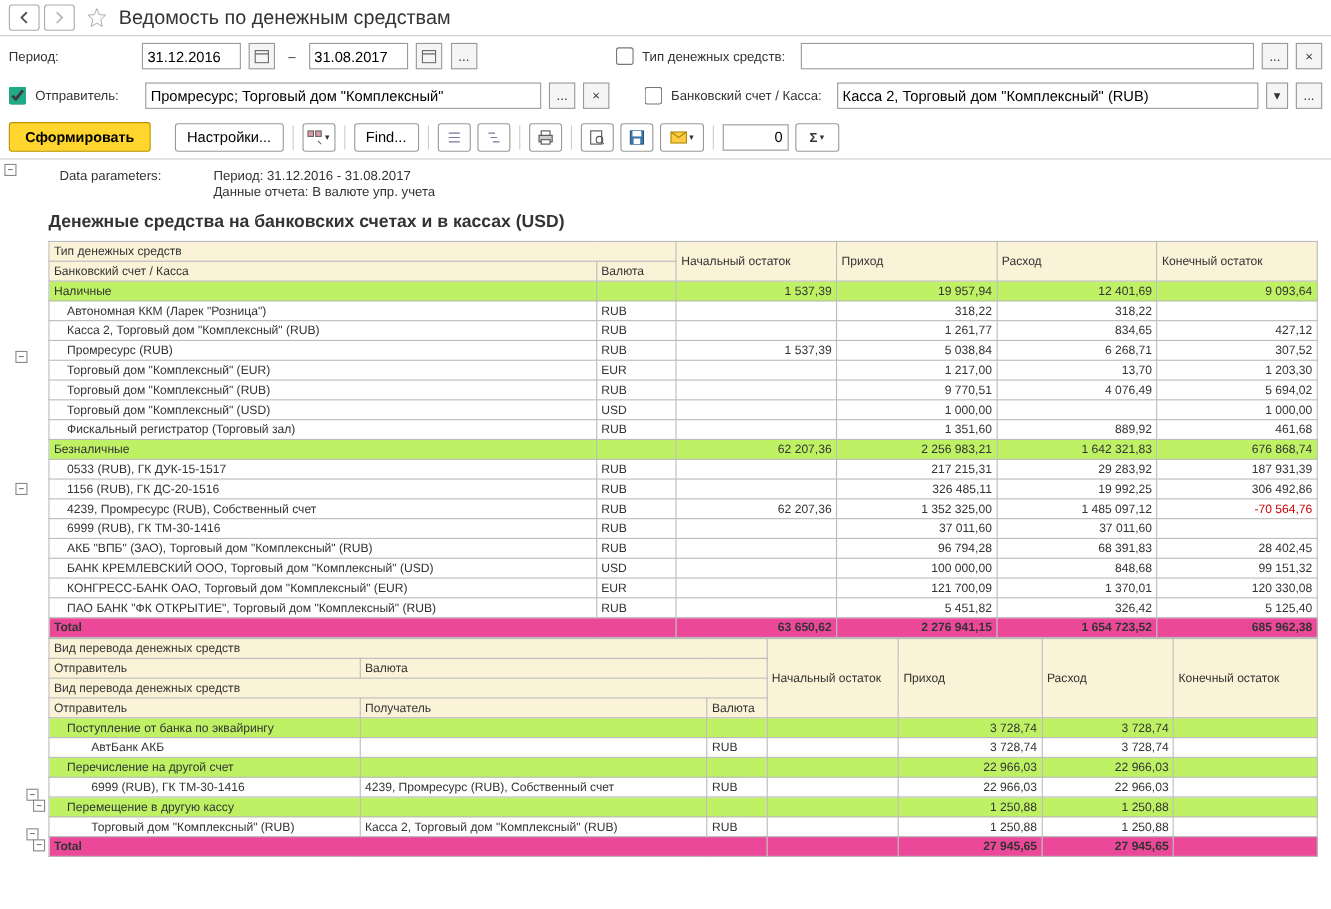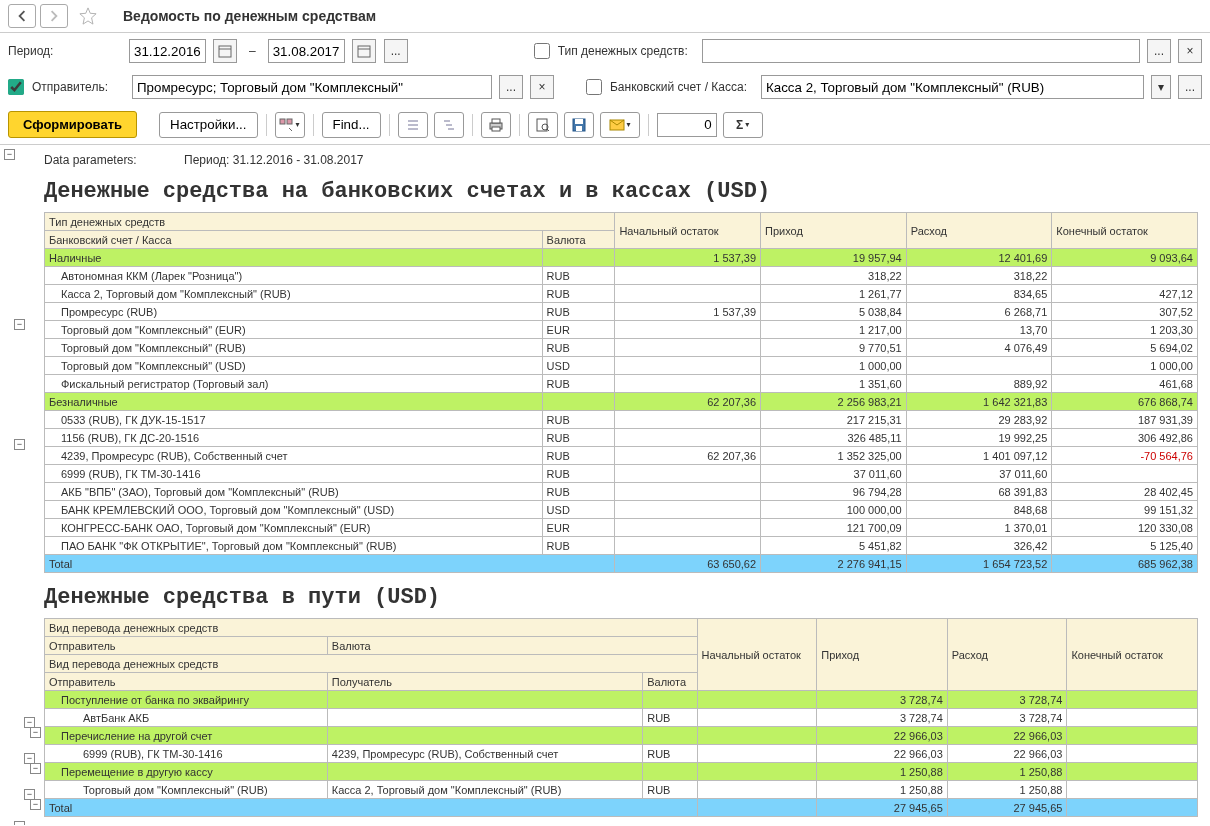--- a/index.html
+++ b/index.html
@@ -1,46 +1,46 @@
 <!DOCTYPE html>
 <html><head>
 <meta charset="utf-8">
 <style>
 * { box-sizing: border-box; margin: 0; padding: 0; }
 body { font-family: Arial, sans-serif; font-size: 12px; background: #fff; color: #333; }
 .header-bar { display: flex; align-items: center; padding: 4px 8px; border-bottom: 1px solid #ccc; gap: 4px; }
 .nav-btn { width: 28px; height: 24px; background: #fff; border: 1px solid #aaa; border-radius: 3px; display: flex; align-items: center; justify-content: center; cursor: pointer; }
 .nav-btn svg { width: 12px; height: 12px; }
 .star-icon { width: 20px; height: 20px; margin: 0 6px; display: flex; align-items: center; justify-content: center; }
-.title { font-size: 14px; font-weight: bold; margin-left: 15px; }
+.title { font-size: 18px; font-weight: normal; }
 .filter-row { display: flex; align-items: center; padding: 6px 8px; gap: 8px; }
 .filter-label { min-width: 55px; }
-.date-input { width: 77px; height: 24px; border: 1px solid #999; padding: 0 4px; }
+.date-input { width: 90px; height: 24px; border: 1px solid #999; padding: 0 4px; }
 .cal-btn { width: 24px; height: 24px; border: 1px solid #999; background: #f5f5f5; display: flex; align-items: center; justify-content: center; cursor: pointer; margin-left: -1px; }
 .ell-btn { width: 24px; height: 24px; border: 1px solid #999; background: #f5f5f5; cursor: pointer; text-align: center; line-height: 22px; }
 .checkbox { width: 16px; height: 16px; }
 .text-input { height: 24px; border: 1px solid #999; padding: 0 4px; flex: 1; }
 .x-btn { width: 24px; height: 24px; border: 1px solid #999; background: #f5f5f5; cursor: pointer; text-align: center; line-height: 22px; margin-left: -1px; }
 .dd-btn { width: 20px; height: 24px; border: 1px solid #999; background: #f5f5f5; cursor: pointer; text-align: center; line-height: 22px; margin-left: -1px; }
 .toolbar { display: flex; align-items: center; padding: 6px 8px; gap: 6px; border-bottom: 1px solid #ccc; }
 .btn-primary { background: #ffd52e; border: 1px solid #b89400; border-radius: 3px; padding: 5px 14px; font-weight: bold; cursor: pointer; font-size: 13px; }
 .btn { background: #fff; border: 1px solid #999; border-radius: 3px; padding: 4px 10px; cursor: pointer; height: 26px; }
 .icon-btn { background: #fff; border: 1px solid #999; border-radius: 3px; width: 30px; height: 26px; cursor: pointer; display: flex; align-items: center; justify-content: center; }
 .toolbar-sep { width: 1px; height: 22px; background: #ccc; margin: 0 2px; }
 .num-input { width: 60px; height: 24px; border: 1px solid #999; text-align: right; padding: 0 4px; }
 .report-content { flex: 1; padding: 8px 12px 8px 4px; }
 .params-block { margin-bottom: 10px; }
 .params-row { display: flex; }
-.params-label { width: 140px; }
-.section-title { font-size: 22px; font-weight: bold; margin: 12px 0 8px; font-family: Liberation Mono, monospace; }
+.params-label { width: 140px; margin-left: 10px; }
+.section-title { font-size: 16px; font-weight: bold; margin: 12px 0 8px; }
 table { border-collapse: collapse; width: 100%; }
 th, td { border: 1px solid #bbb; padding: 2px 4px; text-align: left; font-size: 11px; height: 18px; }
 th { background: #faf3d8; font-weight: normal; }
 .num { text-align: right; }
-.total-row td { background: #7dd3fc; font-weight: normal; }
+.total-row td { background: #ec4899; font-weight: bold; }
 .group-row td { background: #bef264; }
 .neg { color: #c00; }
 .ind1 { padding-left: 16px; }
 .ind2 { padding-left: 38px; }
 .tree-wrap { display: flex; }
 .tree-gutter { width: 40px; flex-shrink: 0; position: relative; }
 .tb { position: absolute; width: 11px; height: 11px; border: 1px solid #888; background: #fff; font-size: 9px; line-height: 9px; text-align: center; cursor: pointer; left: 14px; }
 </style>
 </head>
 <body>
@@ -186,20 +186,24 @@
     <div class="tb" style="top:644px;left:24px">−</div>
     <div class="tb" style="top:654px;left:30px">−</div>
     <div class="tb" style="top:676px">−</div>
   </div>
   <div class="report-content">
     <div class="params-block">
       <div class="params-row">
           <div class="params-label">Data parameters:</div>
           <div>Период: 31.12.2016 - 31.08.2017</div>
         </div>
+      <div class="params-row">
+          <div class="params-label"></div>
+          <div>Данные отчета: В валюте упр. учета</div>
+        </div>
     </div>
 
     <div class="section-title">Денежные средства на банковских счетах и в кассах (USD)</div>
     <table>
       <tbody>
           <tr>
             <th colspan="2">Тип денежных средств</th>
             <th rowspan="2" style="width:120px">Начальный остаток</th>
             <th rowspan="2" style="width:120px">Приход</th>
             <th rowspan="2" style="width:120px">Расход</th>
@@ -297,21 +301,21 @@
             <td class="num"></td>
             <td class="num">326 485,11</td>
             <td class="num">19 992,25</td>
             <td class="num ">306 492,86</td>
           </tr>
           <tr>
             <td class="ind1">4239, Промресурс (RUB), Собственный счет</td>
             <td>RUB</td>
             <td class="num">62 207,36</td>
             <td class="num">1 352 325,00</td>
-            <td class="num">1 401 097,12</td>
+            <td class="num">1 485 097,12</td>
             <td class="num neg">-70 564,76</td>
           </tr>
           <tr>
             <td class="ind1">6999 (RUB), ГК ТМ-30-1416</td>
             <td>RUB</td>
             <td class="num"></td>
             <td class="num">37 011,60</td>
             <td class="num">37 011,60</td>
             <td class="num "></td>
           </tr>
@@ -352,21 +356,20 @@
           <tr class="total-row">
             <td colspan="2">Total</td>
             <td class="num">63 650,62</td>
             <td class="num">2 276 941,15</td>
             <td class="num">1 654 723,52</td>
             <td class="num">685 962,38</td>
           </tr>
     </tbody>
       </table>
 
-    <div class="section-title">Денежные средства в пути (USD)</div>
     <table>
       <tbody>
           <tr>
             <th colspan="3">Вид перевода денежных средств</th>
             <th rowspan="4" style="width:110px">Начальный остаток</th>
             <th rowspan="4" style="width:120px">Приход</th>
             <th rowspan="4" style="width:110px">Расход</th>
             <th rowspan="4" style="width:120px">Конечный остаток</th>
           </tr>
       <tr>

